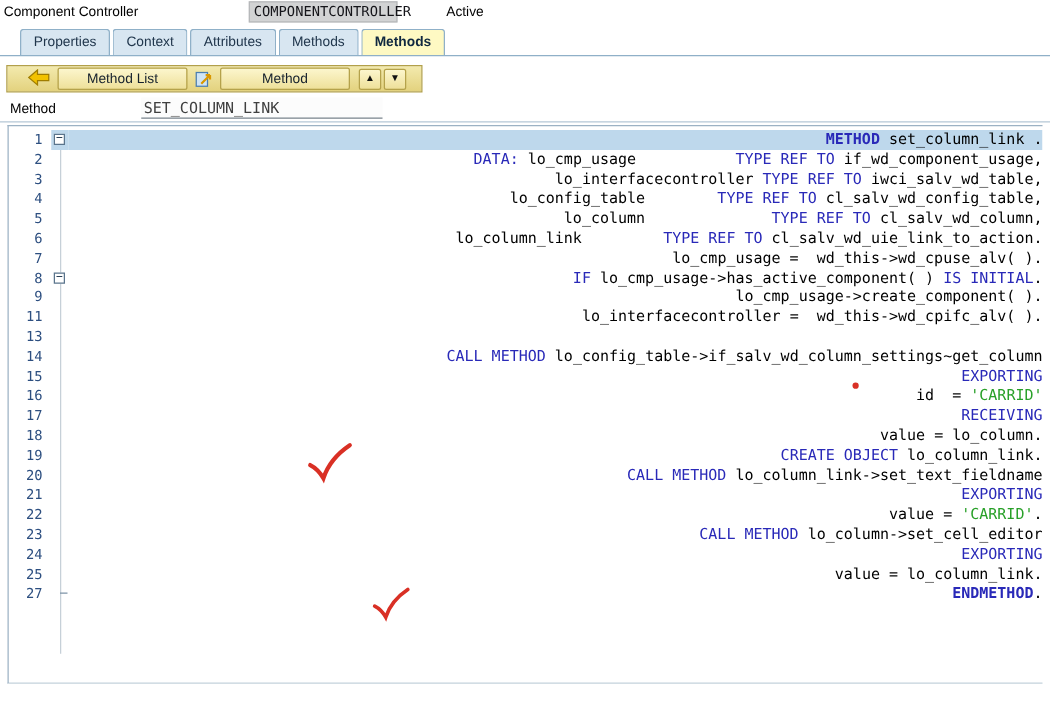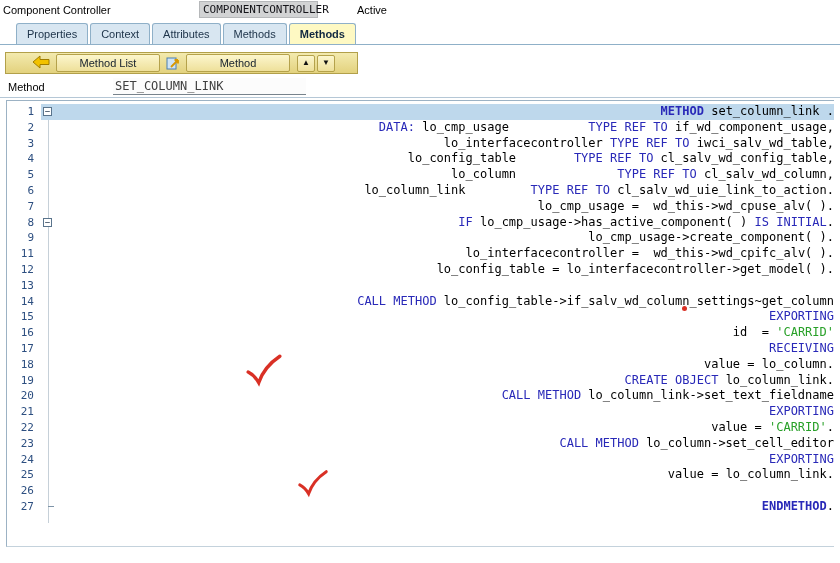--- a/index.html
+++ b/index.html
@@ -18,21 +18,21 @@
   
   .tabstrip { position:absolute; left:16px; top:23px; height:21px; display:flex; align-items:flex-end; }
   .tab { display:inline-block; font-size:11px; color:#20364c; padding:4px 10px 4px;
     background:#d8e6f1; border:1px solid #8fb0c8; border-bottom:none;
     border-radius:3px 3px 0 0; margin-right:2px; cursor:default; }
   .tab.active { background:#fef9c3; font-weight:bold; color:#102840; }
   .tabline { position:absolute; left:0; top:44px; width:100%; height:1px; background:#8fb0c8; }
 
   
   .toolbar { position:absolute; left:5px; top:52px; height:22px; display:flex; align-items:center;
-    gap:2px; padding:0 22px; background:linear-gradient(#f3eaae,#e3d27e); border:1px solid #b2a04a; }
+    gap:2px; padding:0 12px; background:linear-gradient(#f3eaae,#e3d27e); border:1px solid #b2a04a; }
   .tb-arrow { width:26px; height:18px; background:transparent; border:none; display:flex;
     align-items:center; justify-content:center; cursor:pointer; }
   .tb-btn { height:18px; min-width:104px; font-size:11px; color:#15202c;
     background:linear-gradient(#fcf6cd,#eee09a); border:1px solid #b5a24b; border-radius:2px; cursor:pointer; }
   .tb-icon { width:22px; height:18px; display:flex; align-items:center; justify-content:center; cursor:pointer; }
   .tb-tri { width:18px; height:17px; font-size:8px; line-height:8px; color:#111;
     background:linear-gradient(#fcf6cd,#eee09a); border:1px solid #b5a24b; border-radius:2px; cursor:pointer; }
   .tri-gap { margin-left:5px; }
 
   
@@ -162,25 +162,20 @@
           <span class="gut">9</span>
           <span class="fold"></span>
           <span class="code"><span class="tk-id">    lo_cmp_usage-&gt;create_component( ).</span></span>
         </div>
         <div class="cl">
           <span class="gut">11</span>
           <span class="fold"></span>
           <span class="code"><span class="tk-id">  lo_interfacecontroller =  wd_this-&gt;wd_cpifc_alv( ).</span></span>
         </div>
         <div class="cl">
-          <span class="gut">12</span>
-          <span class="fold"></span>
-          <span class="code"><span class="tk-id">  lo_config_table = lo_interfacecontroller-&gt;get_model( ).</span></span>
-        </div>
-        <div class="cl">
           <span class="gut">13</span>
           <span class="fold"></span>
           <span class="code"><span class="tk-id"></span></span>
         </div>
         <div class="cl">
           <span class="gut">14</span>
           <span class="fold"></span>
           <span class="code"><span class="tk-id">  </span><span class="tk-kw">CALL METHOD</span><span class="tk-id"> lo_config_table-&gt;if_salv_wd_column_settings~get_column</span></span>
         </div>
         <div class="cl">
@@ -230,25 +225,20 @@
         </div>
         <div class="cl">
           <span class="gut">24</span>
           <span class="fold"></span>
           <span class="code"><span class="tk-id">    </span><span class="tk-kw">EXPORTING</span></span>
         </div>
         <div class="cl">
           <span class="gut">25</span>
           <span class="fold"></span>
           <span class="code"><span class="tk-id">      value = lo_column_link.</span></span>
-        </div>
-        <div class="cl">
-          <span class="gut">26</span>
-          <span class="fold"></span>
-          <span class="code"><span class="tk-id"></span></span>
         </div>
         <div class="cl">
           <span class="gut">27</span>
           <span class="fold">
             <span class="ftick"></span>
           </span>
           <span class="code"><span class="tk-kwb">ENDMETHOD</span><span class="tk-id">.</span></span>
         </div>
       </div>
 

